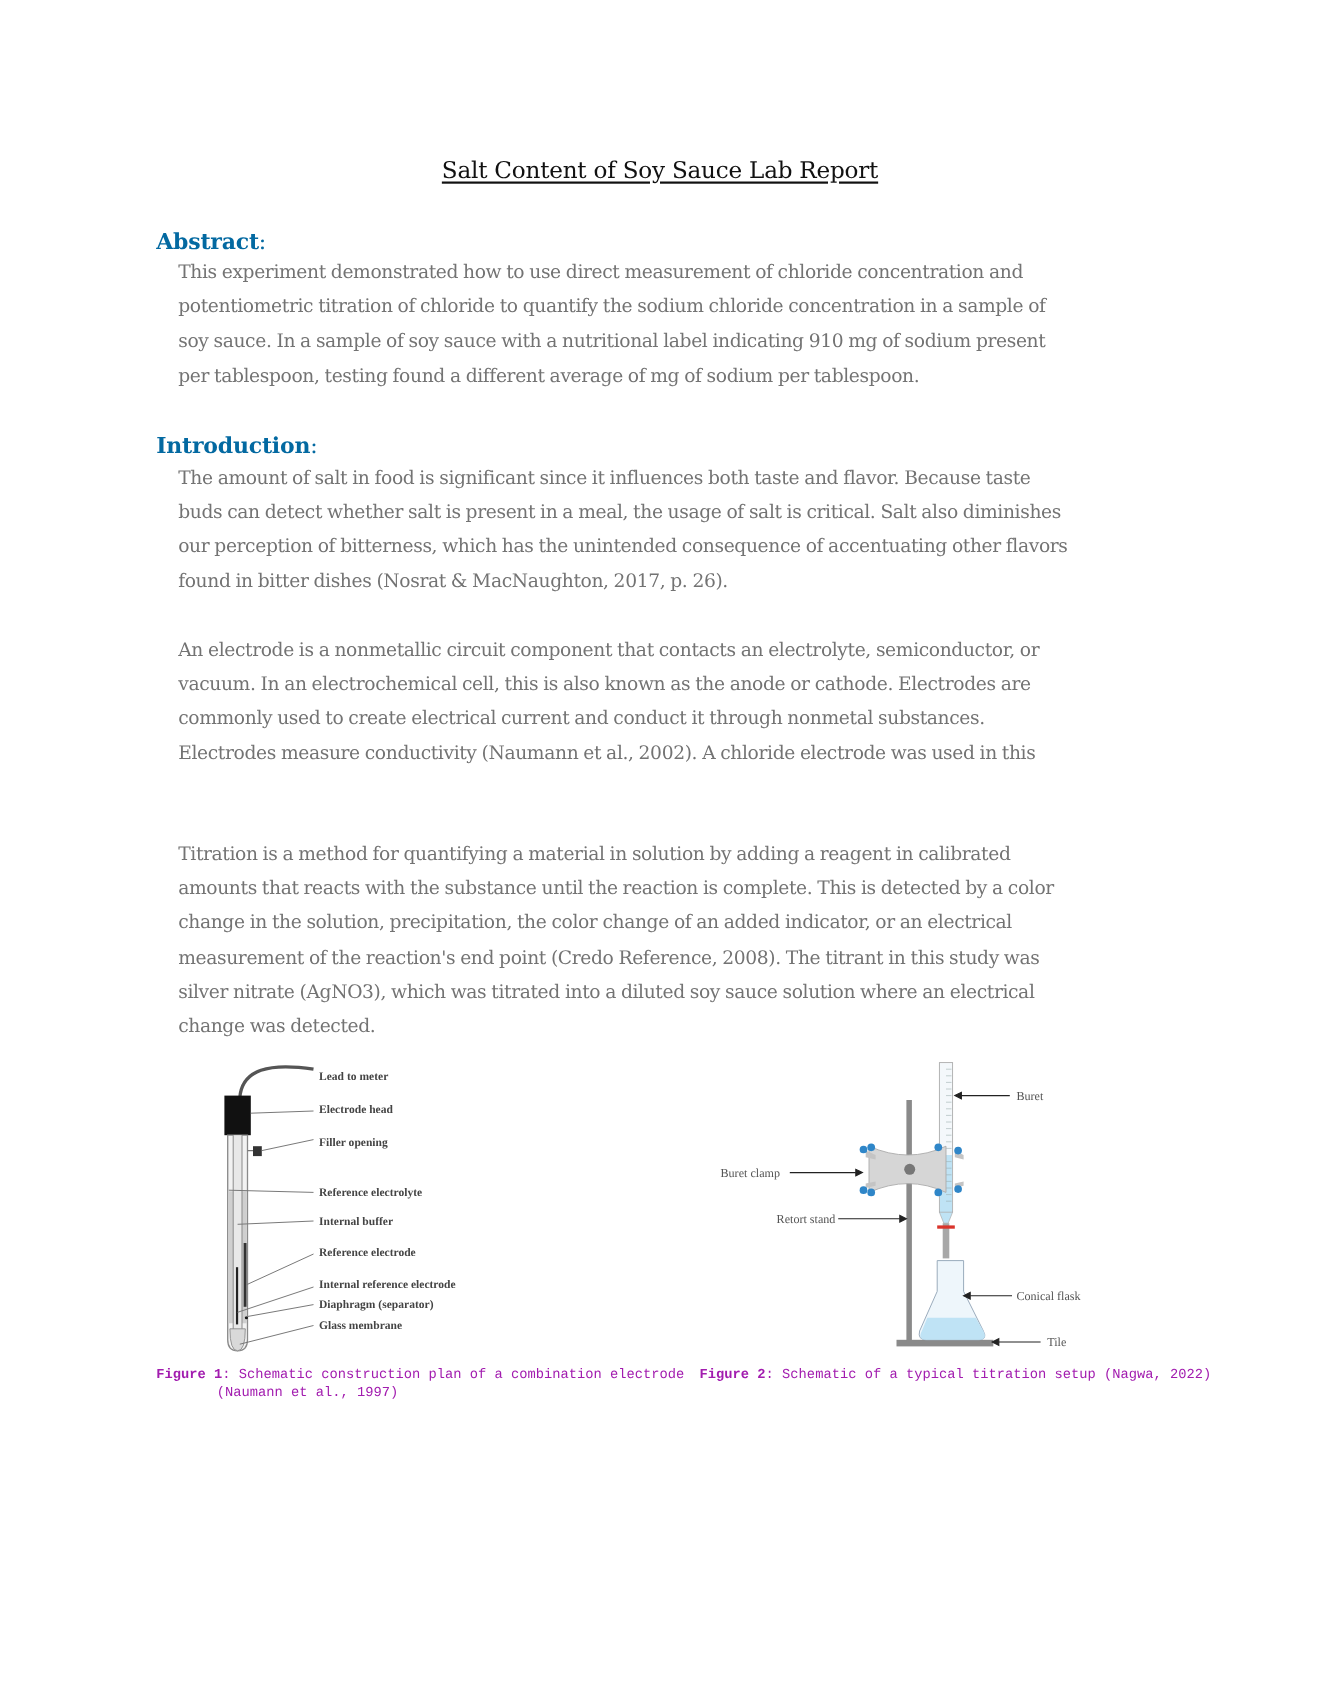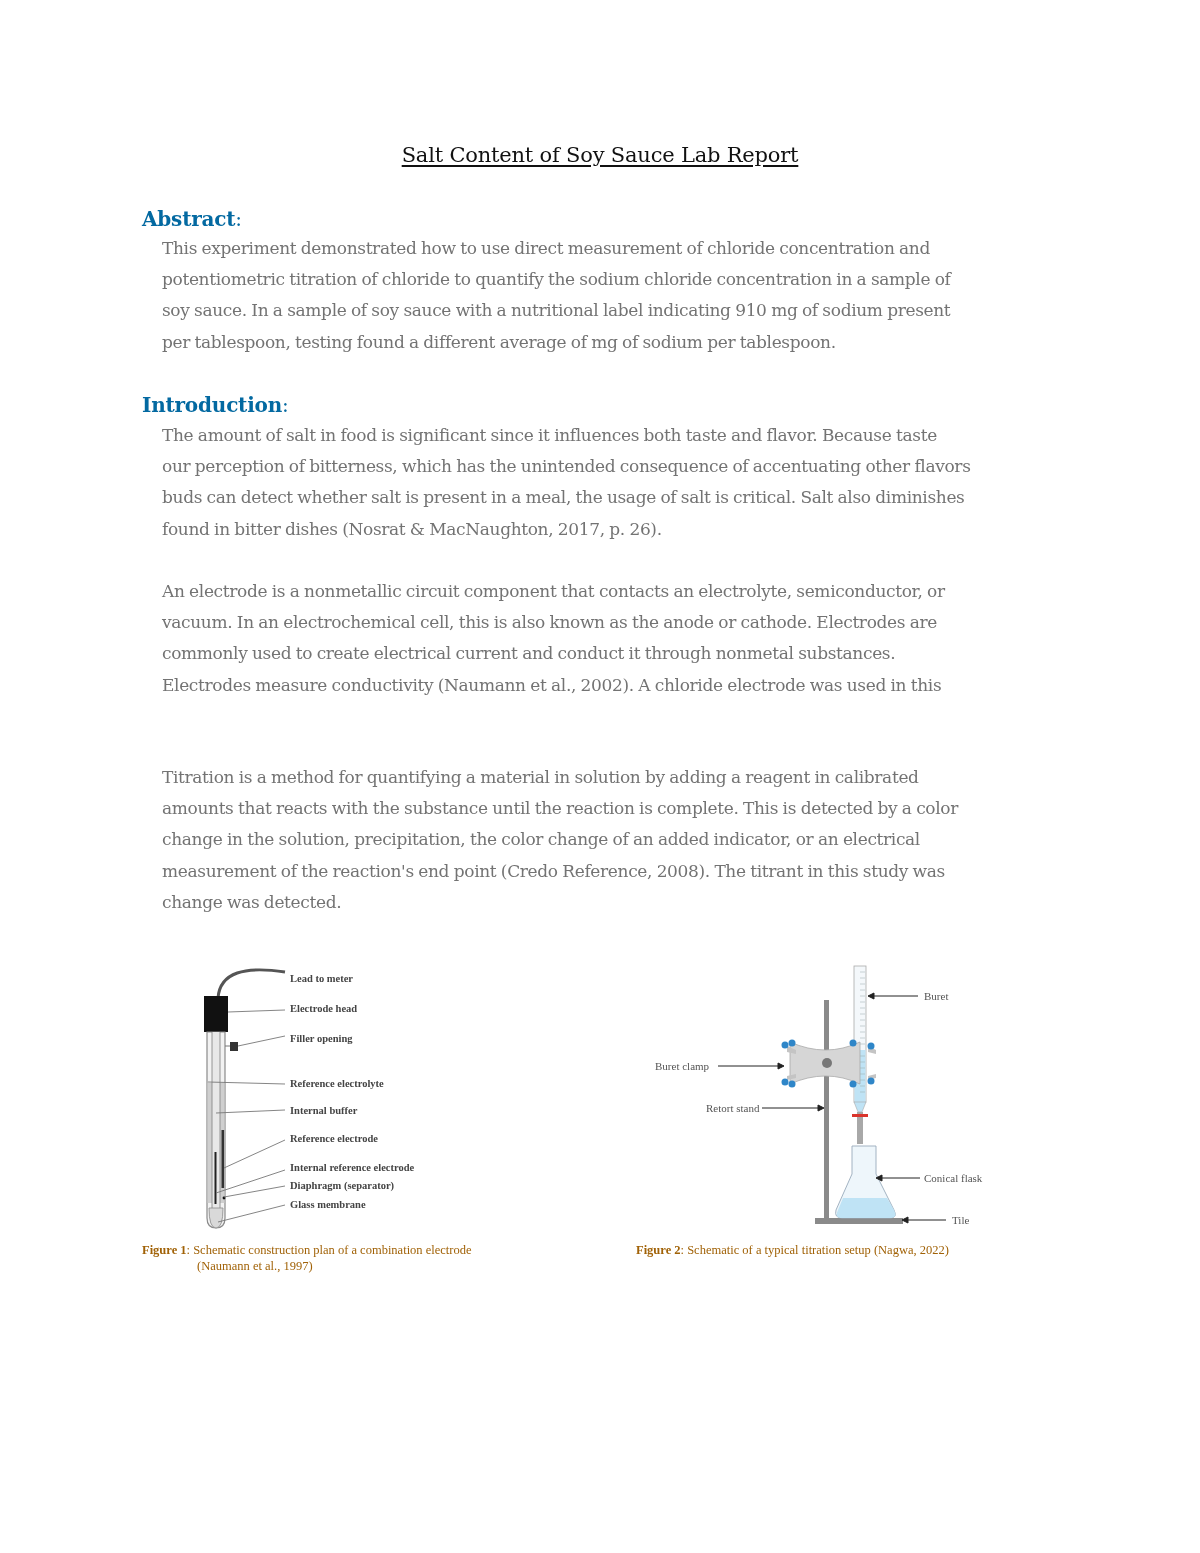--- a/index.html
+++ b/index.html
@@ -4,21 +4,21 @@
   <style>
     html, body { margin: 0; padding: 0; background: #ffffff; }
     body { width: 1200px; height: 1553px; position: relative; overflow: hidden; }
     .page { position: absolute; left: 0; top: 0; width: 1200px; height: 1553px; background: #fff; color: #111; font-family: "DejaVu Serif", "Liberation Serif", serif; padding-left: 34px; }
     .title { position: absolute; top: 143px; left: 0; width: 1200px; text-align: center; font-size: 21px; text-decoration: underline; text-underline-offset: 3px; color: #111; letter-spacing: -0.2px; }
     .heading { position: absolute; left: 142px; font-size: 20px; font-weight: bold; color: #0369a1; letter-spacing: -0.2px; }
     .heading .colon { font-weight: normal; }
     .para { position: absolute; left: 142px; width: 920px; font-size: 17px; line-height: 31.2px; color: #737373; letter-spacing: -0.35px; word-spacing: -0.5px; margin-left: 20px; }
     .para .line { display: block; white-space: nowrap; }
     .fig { position: absolute; }
-    .caption { position: absolute; font-size: 12.5px; color: #a16207; font-family: Liberation Serif, serif; line-height: 16px; white-space: nowrap; }
+    .caption { position: absolute; font-size: 12.5px; color: #a21caf; font-family: Liberation Mono, monospace; line-height: 16px; white-space: nowrap; }
     .caption b { font-weight: bold; }
     .fig-label { font-family: "Liberation Serif", "DejaVu Serif", serif; font-size: 10.5px; fill: #444; font-weight: bold; }
     .fig2-label { font-family: "Liberation Serif", "DejaVu Serif", serif; font-size: 11px; fill: #555; }
   </style>
 </head>
 <body>
 
 <div class="page">
 
   <div class="title">Salt Content of Soy Sauce Lab Report</div>
@@ -27,37 +27,38 @@
   <div class="para" style="top:233px;">
     <span class="line">This experiment demonstrated how to use direct measurement of chloride concentration and</span>
     <span class="line">potentiometric titration of chloride to quantify the sodium chloride concentration in a sample of</span>
     <span class="line">soy sauce. In a sample of soy sauce with a nutritional label indicating 910 mg of sodium present</span>
     <span class="line">per tablespoon, testing found a different average of mg of sodium per tablespoon.</span>
   </div>
 
   <div class="heading" style="top:393px;"><span>Introduction</span><span class="colon">:</span></div>
   <div class="para" style="top:420px;">
     <span class="line">The amount of salt in food is significant since it influences both taste and flavor. Because taste</span>
+    <span class="line">buds can detect whether salt is present in a meal, the usage of salt is critical. Salt also diminishes</span>
     <span class="line">our perception of bitterness, which has the unintended consequence of accentuating other flavors</span>
-    <span class="line">buds can detect whether salt is present in a meal, the usage of salt is critical. Salt also diminishes</span>
     <span class="line">found in bitter dishes (Nosrat &amp; MacNaughton, 2017, p. 26).</span>
   </div>
 
   <div class="para" style="top:576px;">
     <span class="line">An electrode is a nonmetallic circuit component that contacts an electrolyte, semiconductor, or</span>
     <span class="line">vacuum. In an electrochemical cell, this is also known as the anode or cathode. Electrodes are</span>
     <span class="line">commonly used to create electrical current and conduct it through nonmetal substances.</span>
     <span class="line">Electrodes measure conductivity (Naumann et al., 2002). A chloride electrode was used in this</span>
   </div>
 
   <div class="para" style="top:762px;">
     <span class="line">Titration is a method for quantifying a material in solution by adding a reagent in calibrated</span>
     <span class="line">amounts that reacts with the substance until the reaction is complete. This is detected by a color</span>
     <span class="line">change in the solution, precipitation, the color change of an added indicator, or an electrical</span>
     <span class="line">measurement of the reaction's end point (Credo Reference, 2008). The titrant in this study was</span>
+    <span class="line">silver nitrate (AgNO3), which was titrated into a diluted soy sauce solution where an electrical</span>
     <span class="line">change was detected.</span>
   </div>
 
   <div class="fig" style="left:190px; top:960px; width:240px; height:275px;text-align:center;">
     <svg width="240" height="275" viewBox="0 0 240 275">
 
       <path d="M 28 38 C 30 12, 55 6, 95 12" fill="none" stroke="#555" stroke-width="3"></path>
 
       <rect x="14" y="36" width="24" height="36" fill="#111"></rect>
 

